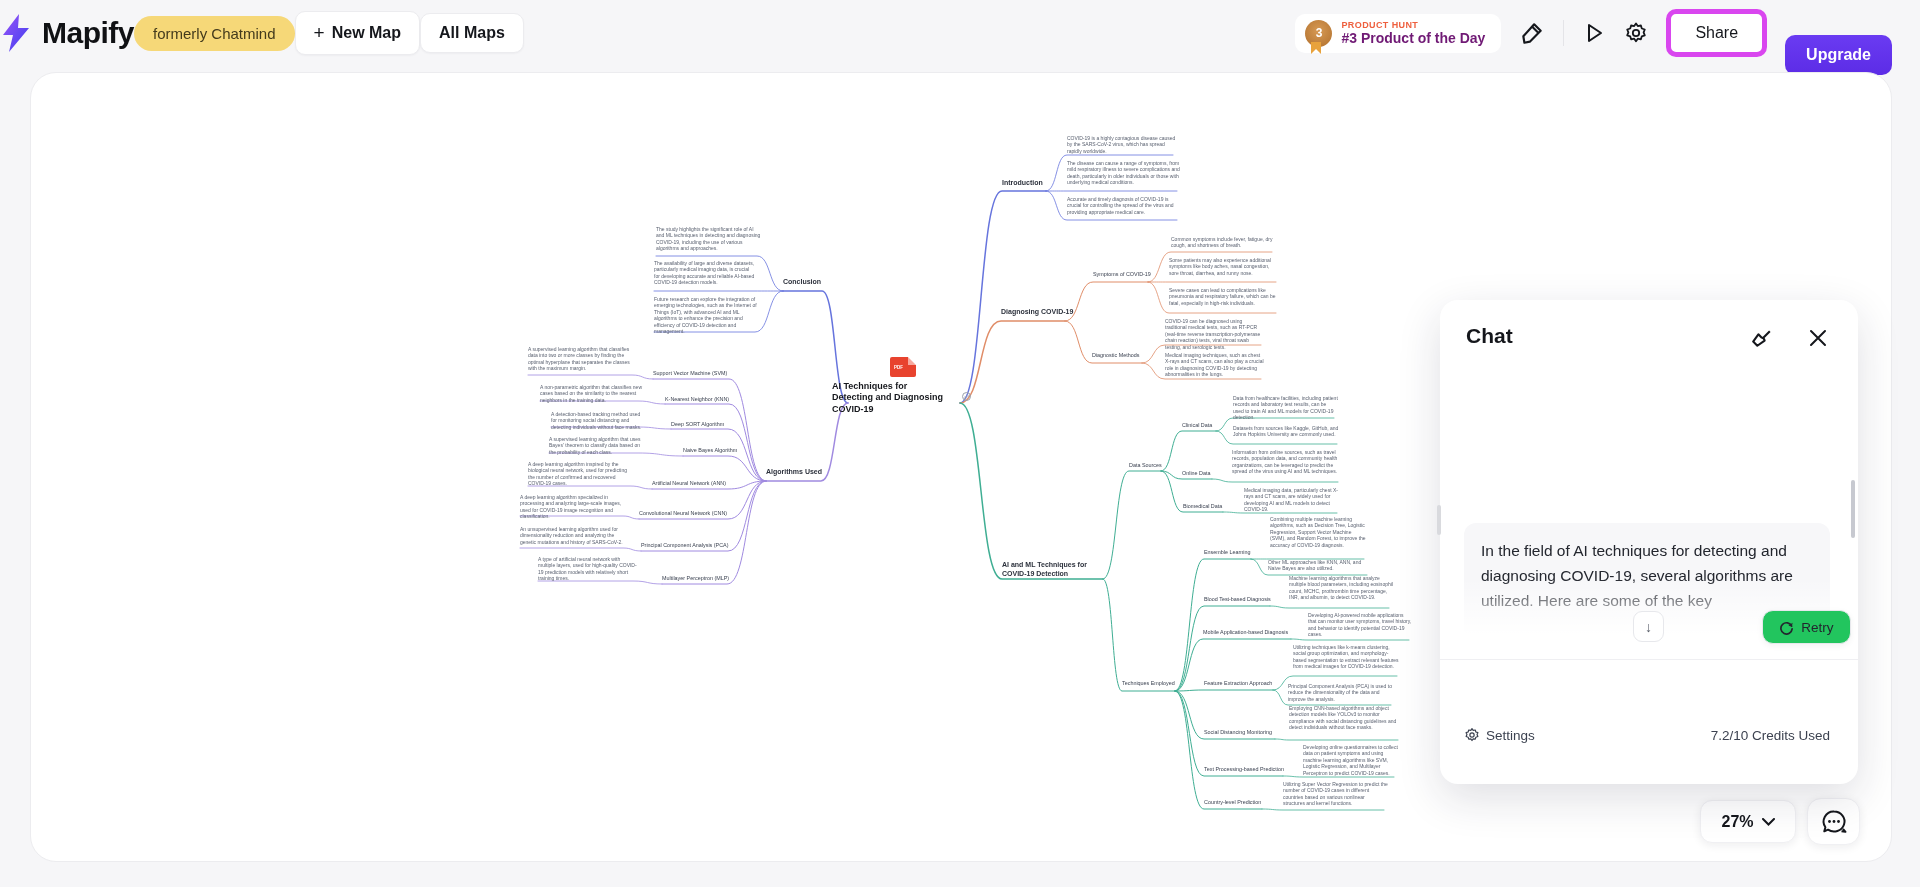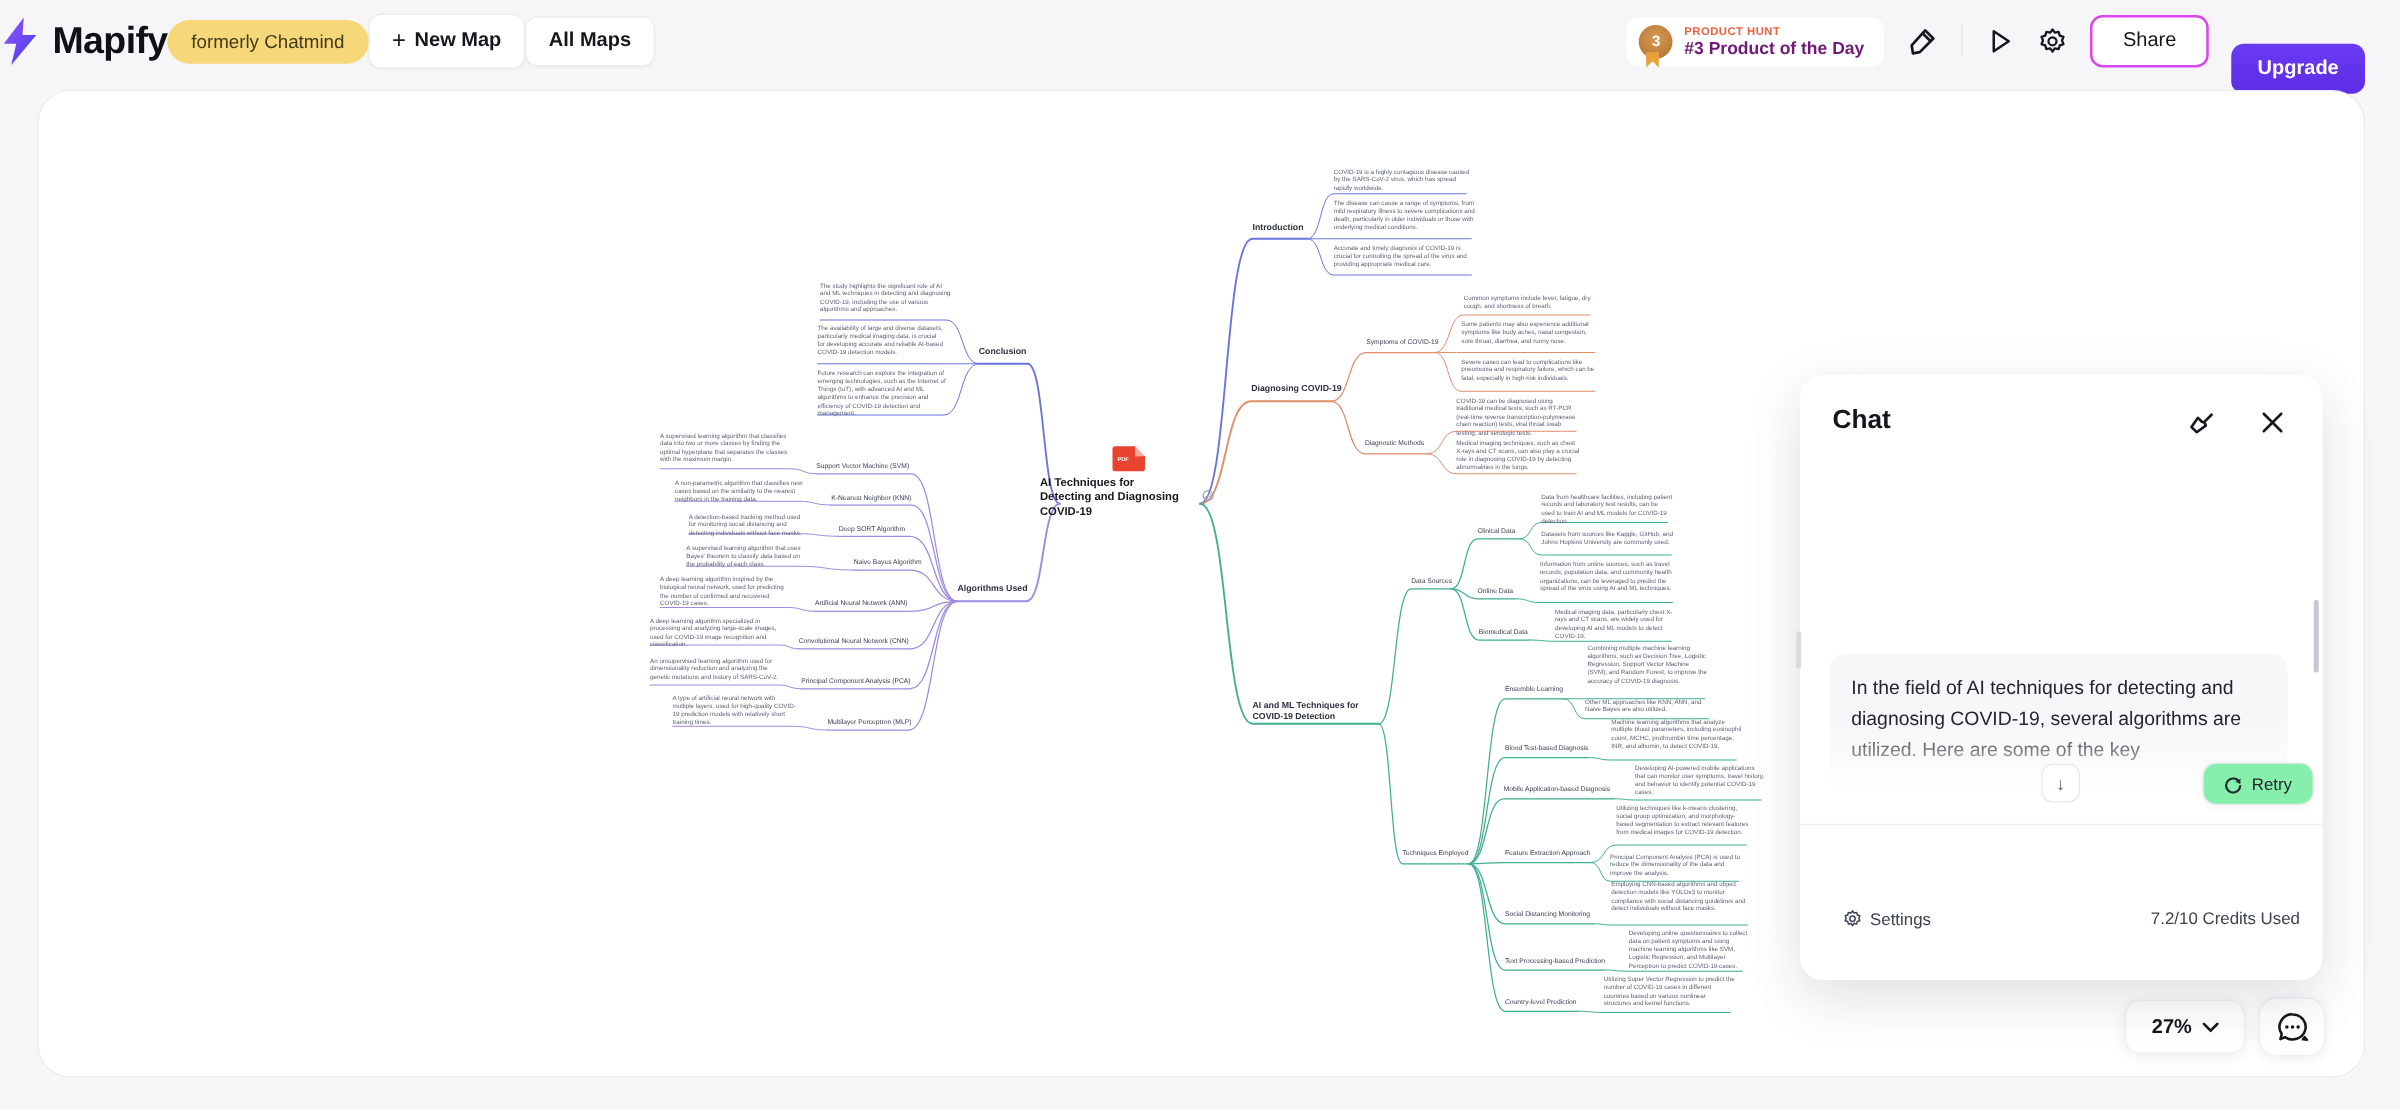--- a/index.html
+++ b/index.html
@@ -17,21 +17,21 @@
   .tb-right { margin-left:auto; display:flex; align-items:center; gap:18px; padding-right:28px; }
   .ph-badge { background:#fff; border-radius:10px; padding:6px 16px 6px 10px; display:flex; align-items:center; gap:9px; }
   .ph-medal { width:27px; height:27px; border-radius:50%; background:radial-gradient(circle at 50% 40%, #d79a55, #b06f2c);
     color:#fff; font-size:12px; font-weight:700; display:flex; align-items:center; justify-content:center; position:relative; }
   .ph-medal::after{ content:""; position:absolute; bottom:-7px; left:6px; border:5px solid #e8a23c; border-top-width:7px; border-bottom-color:transparent;}
   .ph-texts { display:flex; flex-direction:column; line-height:1.15; }
   .ph-kicker { font-size:9px; font-weight:700; color:#ee5f3e; letter-spacing:.4px; }
   .ph-title { font-size:14px; font-weight:800; color:#701a75; }
   .icon-btn { background:none; border:none; cursor:pointer; display:flex; align-items:center; color:#15171c; }
   .tb-divider { width:1px; height:26px; background:#e4e4e8; }
-  .share-btn { background:#fff; border:2px solid #d946ef; border-radius:10px; padding:10px 24px; font-size:16px; font-weight:500; color:#15171c; cursor:pointer;}
+  .share-btn { background:#fff; border:5px solid #d946ef; border-radius:10px; padding:10px 24px; font-size:16px; font-weight:500; color:#15171c; cursor:pointer;}
   .upgrade-btn { background:linear-gradient(180deg,#6a3bf2,#5c2ce6); border:none; border-radius:10px; padding:11px 21px;
     font-size:16px; font-weight:700; color:#fff; cursor:pointer;margin-top:44px; }
 
   
   .canvas { position:absolute; left:30px; top:72px; width:1862px; height:790px; background:#ffffff;
     border:1px solid #ececef; border-radius:26px; }
 
   
   #map-lines { position:absolute; left:0; top:0; width:1920px; height:887px; pointer-events:none; }
   #map-nodes { position:absolute; left:0; top:0; width:1920px; height:887px; }
@@ -63,31 +63,31 @@
   .chat-clear { position:absolute; left:309px; top:27px; cursor:pointer; }
   .chat-close { position:absolute; left:368px; top:28px; cursor:pointer; }
   .user-bubble { position:absolute; left:24px; top:83px; width:362px; background:#3642d4; border-radius:12px;
     padding:13px 16px; color:#fff; font-size:15.5px; line-height:1.6; }
   .ai-bubble { position:absolute; left:24px; top:223px; width:366px; height:118px; overflow:hidden; background:#f7f7f9;
     border-radius:12px; padding:15px 17px; color:#23262e; font-size:15.5px; line-height:1.62; }
   .ai-fade { position:absolute; left:18px; top:278px; width:378px; height:66px;
     background:linear-gradient(180deg, rgba(255,255,255,0), #ffffff 85%); pointer-events:none; }
   .scroll-down-btn { position:absolute; left:193px; top:311px; width:31px; height:31px; background:#fff; border:1px solid #e7e8ec;
     border-radius:9px; display:flex; align-items:center; justify-content:center; font-size:14px; color:#5a5f6a; cursor:pointer; }
-  .retry-btn { position:absolute; left:322px; top:310px; width:89px; height:34px; background:#86efac; border:1px solid #e7e8ec;
+  .retry-btn { position:absolute; left:322px; top:310px; width:89px; height:34px; background:#22c55e; border:1px solid #e7e8ec;
     border-radius:11px; box-shadow:0 2px 6px rgba(20,20,40,.05); display:flex; align-items:center; justify-content:center; gap:7px;
     font-size:13.5px; font-weight:500; color:#23262e; cursor:pointer; }
   .chat-divider { position:absolute; left:0; top:359px; width:418px; height:1px; background:#efeff2; }
   .chat-input-row { position:absolute; left:26px; top:377px; width:366px; display:flex; align-items:center; }
   .placeholder { color:#a7abb5; font-size:15.5px; display:flex; align-items:center; gap:7px; }
   .slash-key { display:inline-flex; align-items:center; justify-content:center; width:17px; height:19px; border:1px solid #dcdde2;
     border-radius:4px; font-size:11px; color:#8a8f99; background:#fbfbfc; }
   .send-btn { position:absolute; left:331px; top:2px; width:33px; height:33px; border-radius:50%; border:none;
     background:#6b46e0; color:#fff; font-size:15px; display:flex; align-items:center; justify-content:center; cursor:pointer; }
-  .chat-footer { position:absolute; left:34px; top:427px; width:366px; display:flex; align-items:flex-start; justify-content:space-between; }
+  .chat-footer { position:absolute; left:24px; top:427px; width:366px; display:flex; align-items:flex-end; justify-content:space-between; }
   .settings-link { display:flex; align-items:center; gap:6px; font-size:13.5px; font-weight:500; color:#3c4250; cursor:pointer; }
   .credits { font-size:13.5px; color:#3c4250; }
   .chat-scrollbar { position:absolute; left:411px; top:180px; width:4px; height:58px; border-radius:2px; background:#c7c9d0; }
 
   svg { display:block; }
 </style>
 </head>
 <body>
 
 <div class="topbar">

